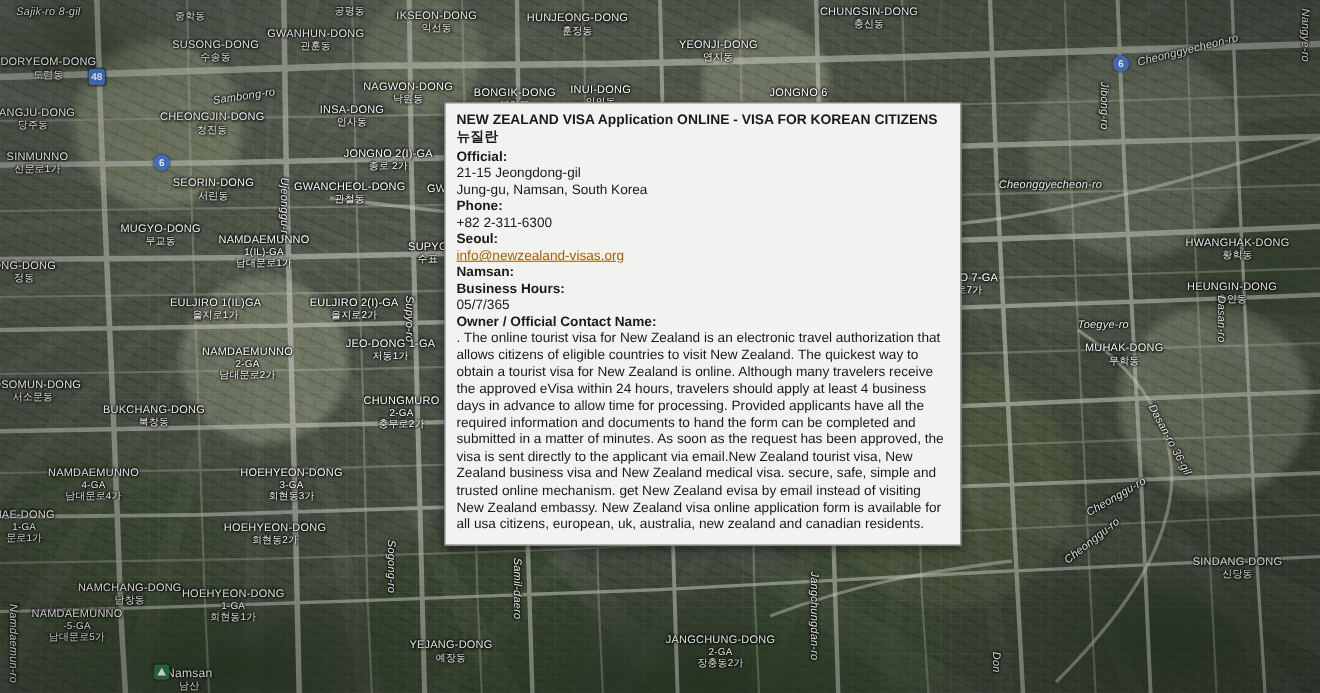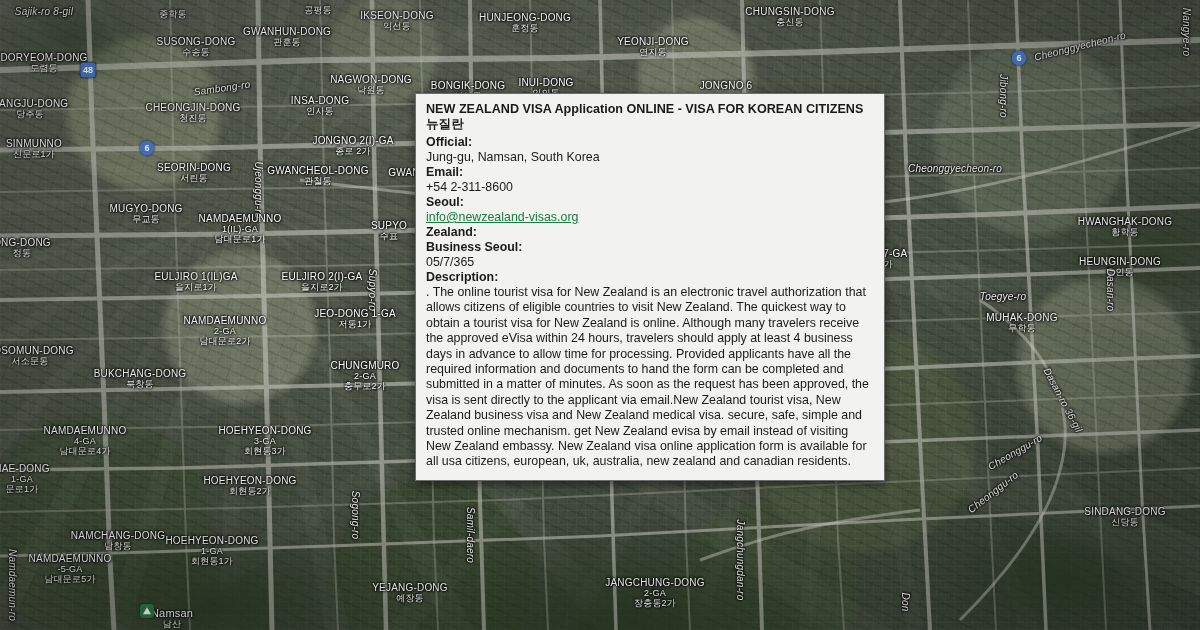--- a/index.html
+++ b/index.html
@@ -144,21 +144,21 @@
     width: 0; height: 0;
     transform: translate(-50%,-55%);
     border-left: 4px solid transparent;
     border-right: 4px solid transparent;
     border-bottom: 7px solid #ffffff;
   }
 
   
   #info-card {
     position: absolute;
-    left: 415px;
+    left: 404px;
     top: 93px;
     width: 470px;
     background: #f2f2f0;
     border: 1px solid #6d6d6d;
     box-shadow: 0 3px 10px rgba(0,0,0,0.55);
     padding: 8px 10px 10px 10px;
     box-sizing: border-box;
     color: #1a1a1a;
     font-size: 12.4px;
     line-height: 14.6px;
@@ -172,21 +172,21 @@
   #info-card .field-label {
     font-weight: bold;
     font-size: 12.4px;
     line-height: 15px;
   }
   #info-card .field-value {
     font-size: 12.4px;
     line-height: 15px;
   }
   #info-card a {
-    color: #15803d;
+    color: #a16207;
     text-decoration: underline;
     font-size: 12.4px;
     line-height: 15px;
     word-break: break-all;
   }
   #info-card .desc {
     font-size: 12.4px;
     line-height: 15.4px;
     text-align: left;
   }
@@ -326,31 +326,32 @@
   <div class="shield circle" style="left:147px;top:148px;">6</div>
   <div class="shield circle" style="left:1019px;top:58px;">6</div>
   <div class="park-pin" style="left:147px;top:611px;"></div>
 
   <div class="sat-vignette"></div>
 
   <div id="info-card">
     <div class="card-title">NEW ZEALAND VISA Application ONLINE - VISA FOR KOREAN CITIZENS 뉴질란</div>
 
     <div class="field-label">Official:</div>
+    <div class="field-value">21-15 Jeongdong-gil</div>
     <div class="field-value">Jung-gu, Namsan, South Korea</div>
 
-    <div class="field-label">Email:</div>
-    <div class="field-value">+54 2-311-8600</div>
+    <div class="field-label">Phone:</div>
+    <div class="field-value">+82 2-311-6300</div>
 
     <div class="field-label">Seoul:</div>
     <div><a href="#">info@newzealand-visas.org</a></div>
 
-    <div class="field-label">Zealand:</div>
-
-    <div class="field-label">Business Seoul:</div>
+    <div class="field-label">Namsan:</div>
+
+    <div class="field-label">Business Hours:</div>
     <div class="field-value">05/7/365</div>
 
-
-    <div class="field-label">Description:</div>
+    <div class="field-label">Owner / Official Contact Name:</div>
+
     <div class="desc">. The online tourist visa for New Zealand is an electronic travel authorization that allows citizens of eligible countries to visit New Zealand. The quickest way to obtain a tourist visa for New Zealand is online. Although many travelers receive the approved eVisa within 24 hours, travelers should apply at least 4 business days in advance to allow time for processing. Provided applicants have all the required information and documents to hand the form can be completed and submitted in a matter of minutes. As soon as the request has been approved, the visa is sent directly to the applicant via email.New Zealand tourist visa, New Zealand business visa and New Zealand medical visa. secure, safe, simple and trusted online mechanism. get New Zealand evisa by email instead of visiting New Zealand embassy. New Zealand visa online application form is available for all usa citizens, european, uk, australia, new zealand and canadian residents.</div>
   </div>
 
 </div>
 
 </body></html>

